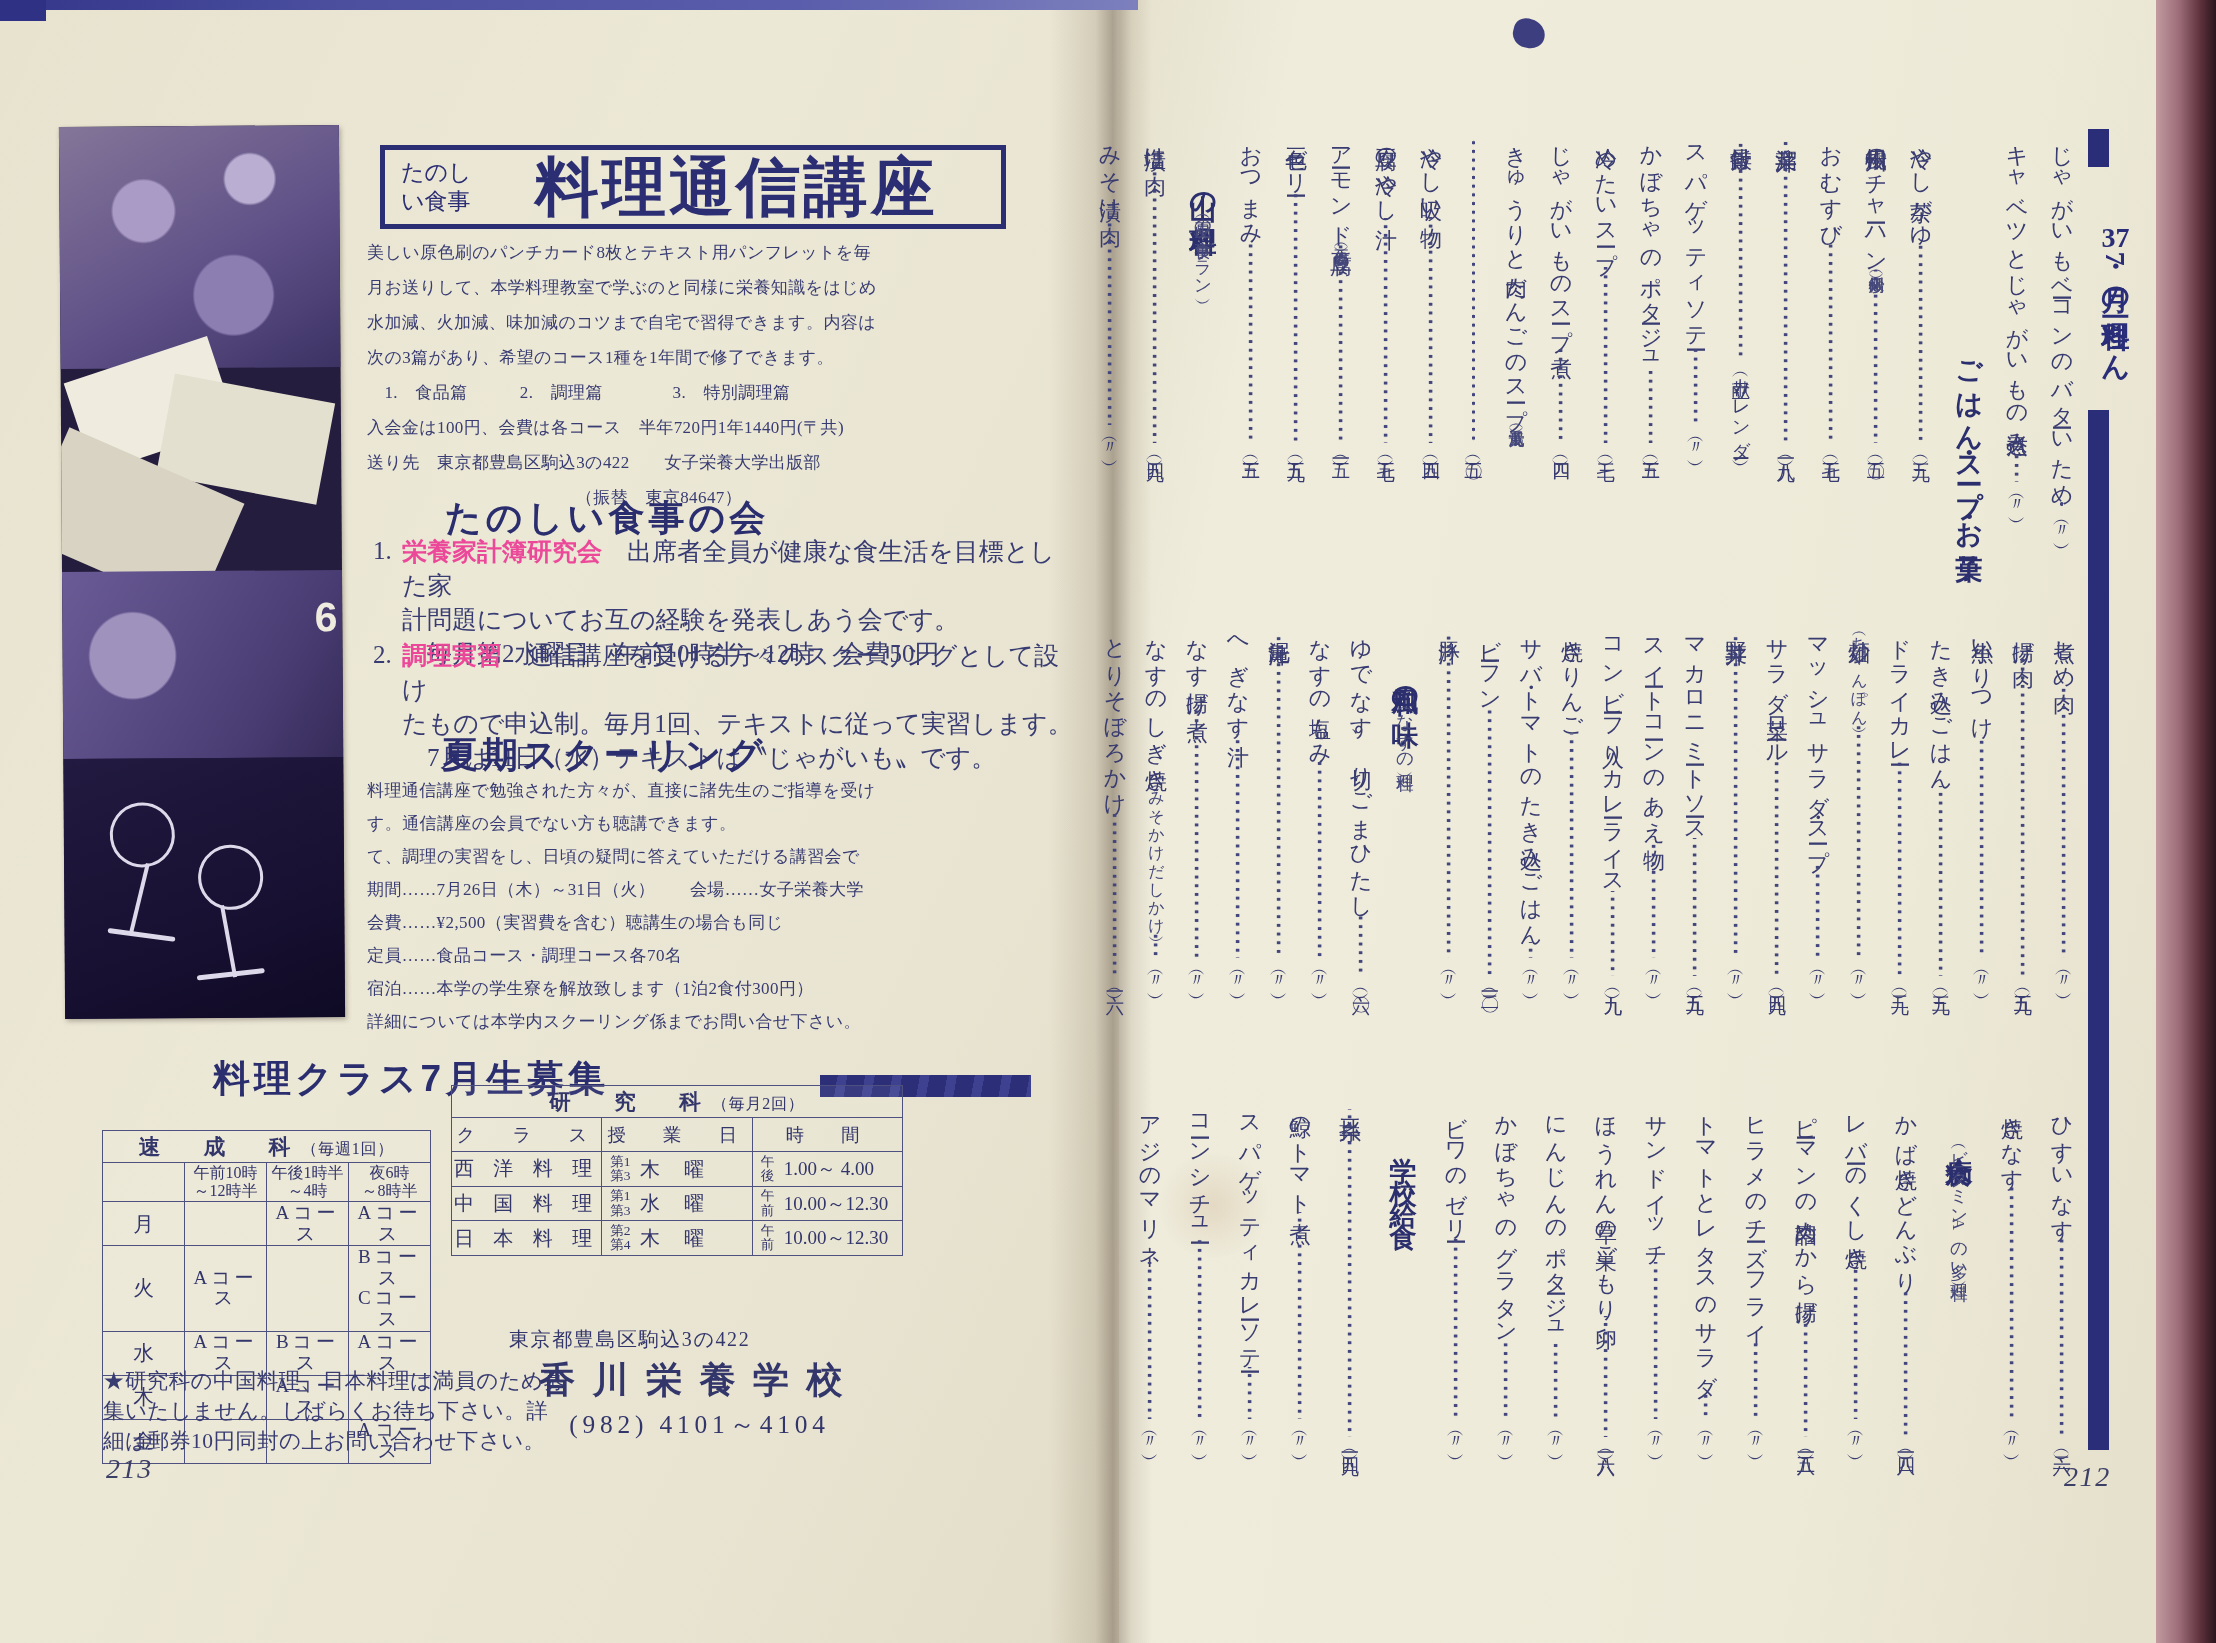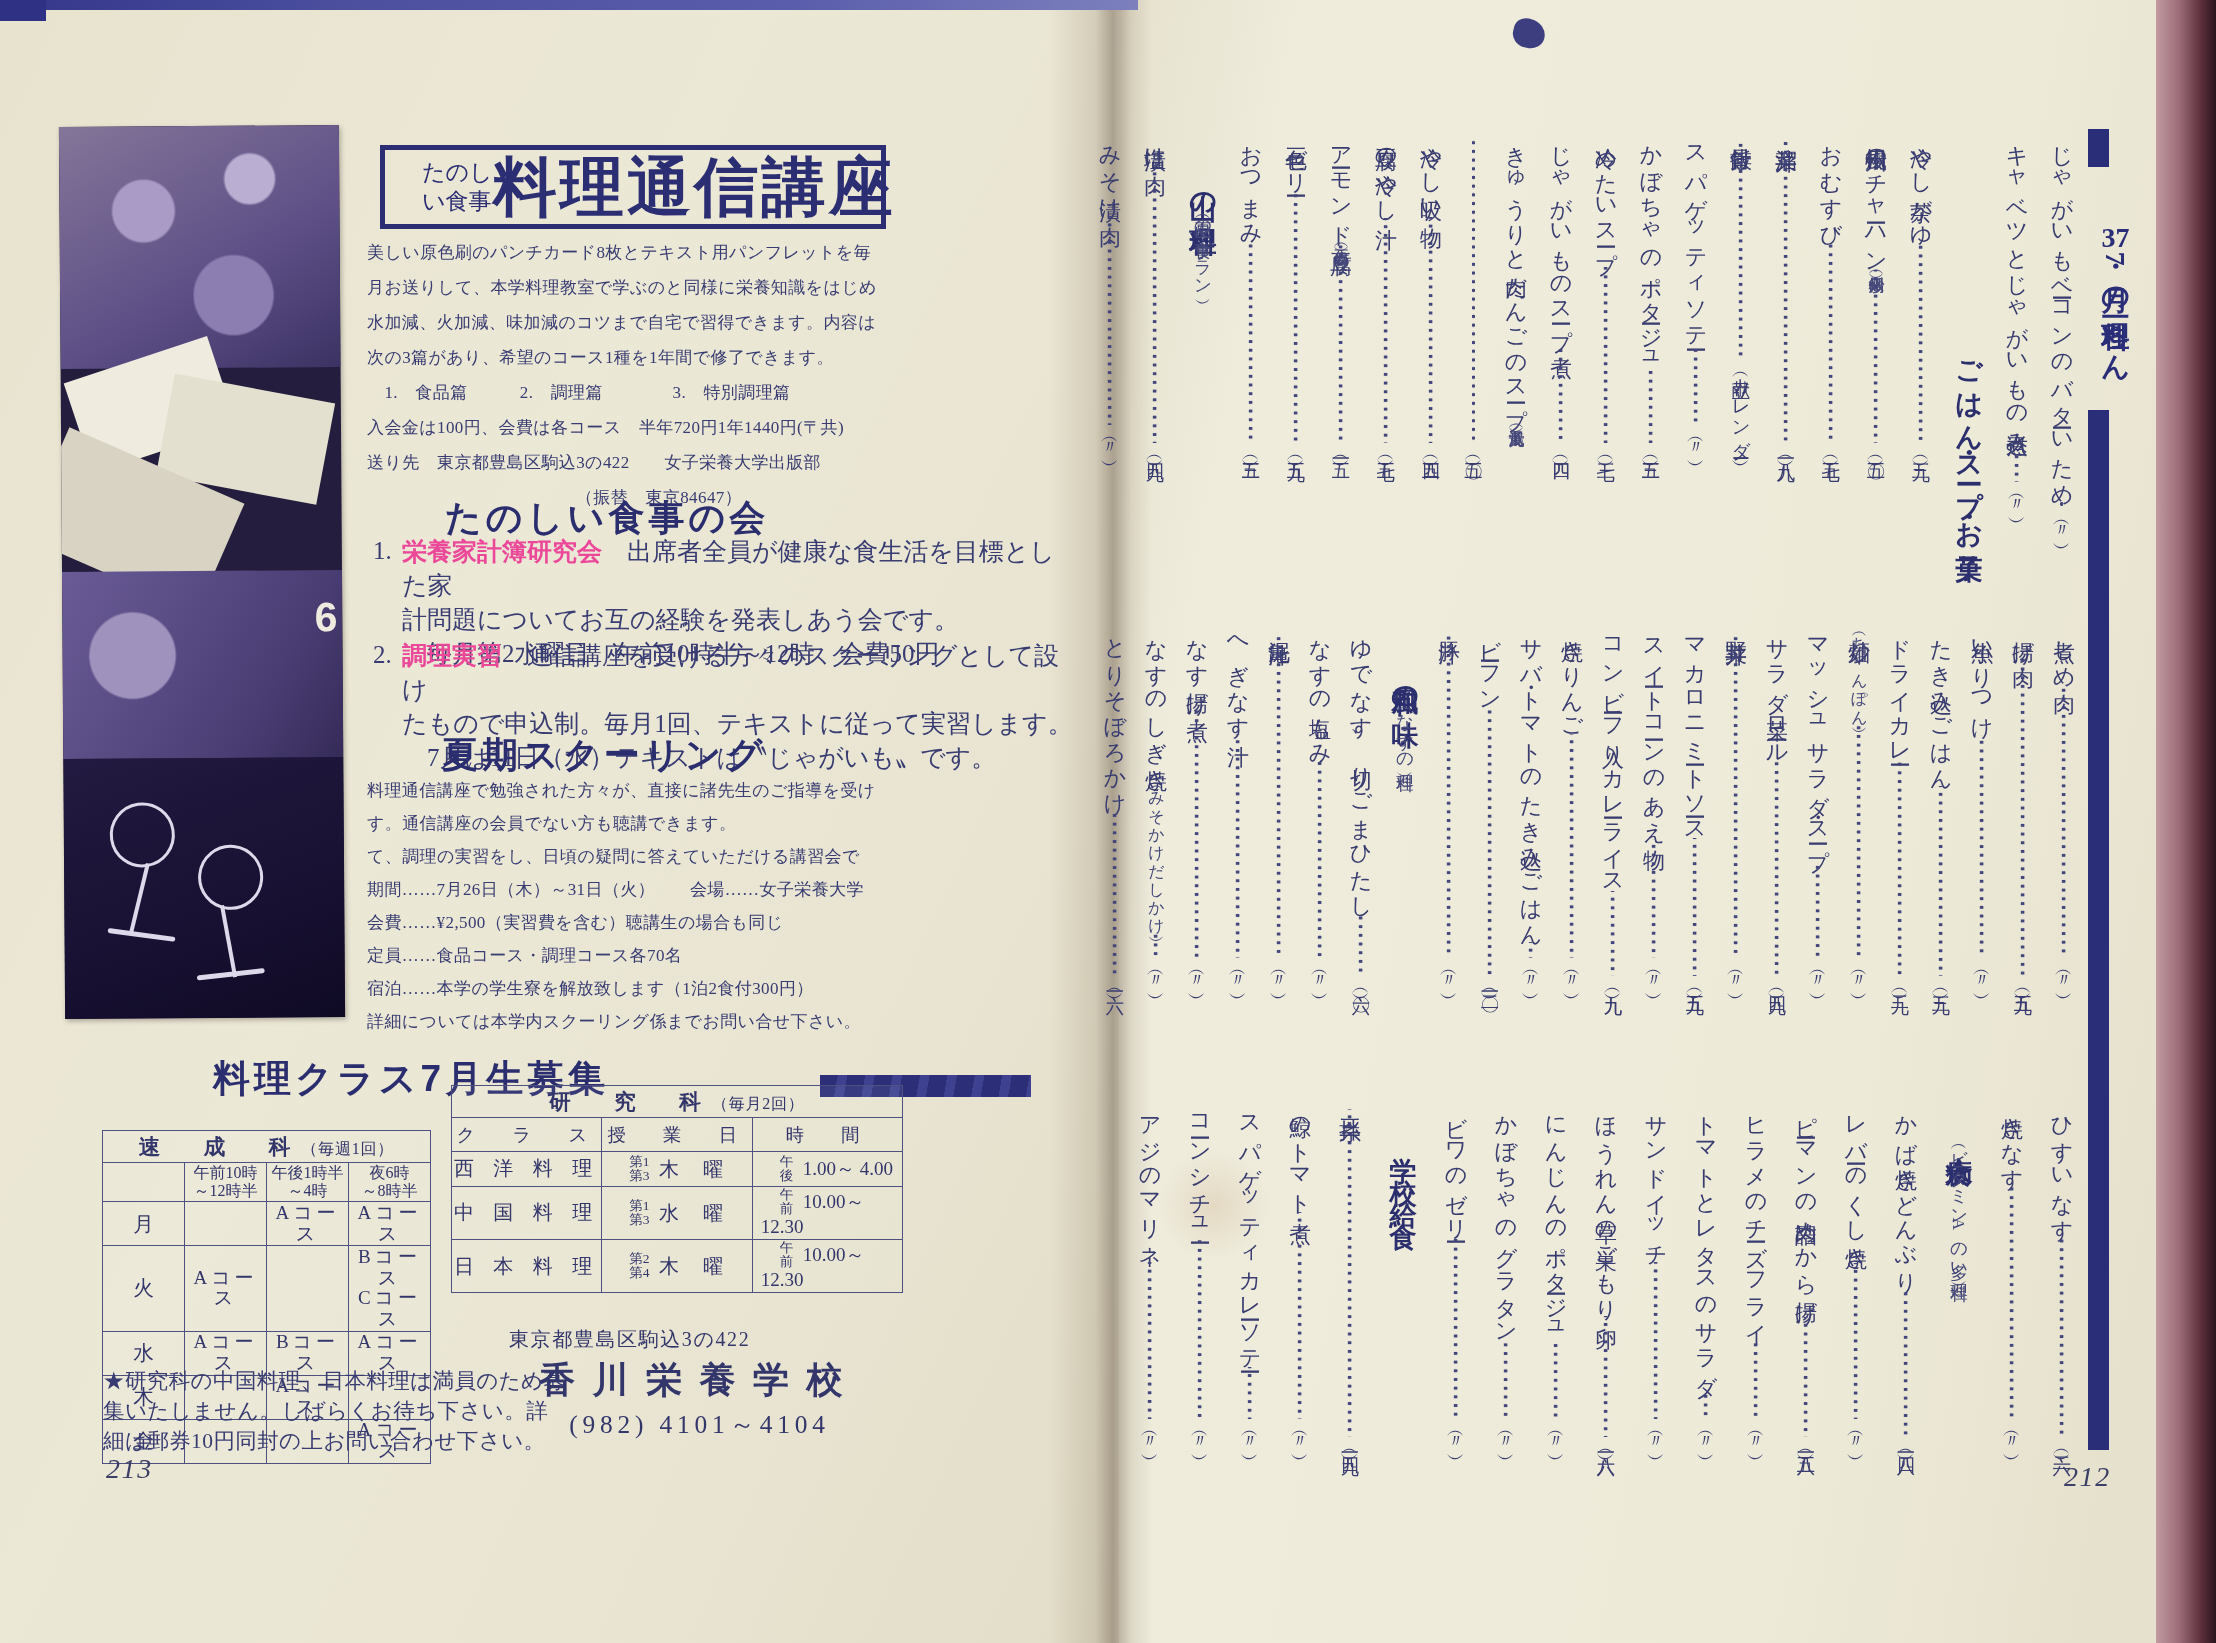--- a/index.html
+++ b/index.html
@@ -42,22 +42,22 @@
   .collage .g1{left:46px;top:676px;transform:rotate(-8deg);}
   .collage .g2{left:134px;top:719px;transform:rotate(6deg);}
   .collage .stem{position:absolute;width:4px;height:73px;background:#ded9ea;}
   .collage .s1{left:73px;top:736px;transform:rotate(14deg);}
   .collage .s2{left:162px;top:779px;transform:rotate(-10deg);}
   .collage .base{position:absolute;width:68px;height:4.8px;background:#ded9ea;border-radius:2.4px;}
   .collage .b1{left:43px;top:806px;transform:rotate(8deg);}
   .collage .b2{left:132px;top:846px;transform:rotate(-6deg);}
   
   .sans{font-family:"Liberation Sans","DejaVu Sans",sans-serif;}
-  .adbox{position:absolute;left:380px;top:145px;width:506px;height:84px;border:5.6px solid #2c2e74;
-    display:flex;align-items:center;box-sizing:border-box;padding-left:21px;}
+  .adbox{position:absolute;left:380px;top:145px;width:626px;height:84px;border:5.6px solid #2c2e74;
+    display:flex;align-items:center;box-sizing:border-box;}
   .adtag{margin-left:16px;font-size:23px;line-height:29px;color:#2c2e74;white-space:nowrap;}
   .adtitle{flex:1;text-align:center;font-size:64px;font-weight:bold;color:#2c2e74;letter-spacing:3.2px;white-space:nowrap;}
   .block{position:absolute;font-size:17px;line-height:35px;letter-spacing:0.4px;color:#383c72;white-space:pre;}
   .intro{left:367px;top:235px;width:652px;}
   .h-lg{position:absolute;font-size:36px;font-weight:bold;color:#2b2e6e;letter-spacing:4px;white-space:nowrap;}
   .clubitem{position:absolute;width:660px;font-size:25px;line-height:34px;color:#383c72;}
   .clubitem .no{position:absolute;left:-29px;top:0;}
   .clubitem .lbl{font-weight:bold;color:#ec4899;}
   .clubitem .cont div{white-space:pre;}
   .summer{left:367px;top:774px;width:660px;line-height:33px;}
@@ -69,21 +69,21 @@
   .tbl .ttl{font-size:21.5px;letter-spacing:11px;font-weight:bold;height:27px;}
   .tbl .ttl .note{font-size:16px;letter-spacing:0.8px;font-weight:normal;}
   #tbl-sokusei{left:102px;top:1130px;width:329px;}
   #tbl-sokusei .colh{font-size:16px;line-height:17.5px;height:37px;}
   #tbl-sokusei .day{width:41px;font-size:20.7px;}
   #tbl-sokusei .cell{font-size:19px;letter-spacing:4px;height:35px;line-height:20.7px;}
   #tbl-kenkyu{left:451px;top:1085px;width:452px;}
   #tbl-kenkyu .colh{font-size:18.3px;letter-spacing:9.5px;height:32px;}
   #tbl-kenkyu .cls{font-size:20px;letter-spacing:7.2px;height:32px;}
   #tbl-kenkyu .sched,#tbl-kenkyu .time{text-align:left;padding-left:8px;}
-  .stk{display:inline-flex;flex-direction:column;font-size:13.5px;line-height:14.3px;margin-right:9.5px;vertical-align:middle;margin-left:19px;}
+  .stk{display:inline-flex;flex-direction:column;font-size:13.5px;line-height:14.3px;margin-right:9.5px;vertical-align:middle;}
   .dn{font-size:20px;letter-spacing:9.5px;vertical-align:middle;}
   .tm{font-size:19px;vertical-align:middle;margin-top:31px;}
   .footnote{left:103px;top:1366px;width:342px;font-size:21.5px;line-height:30px;}
   .school{position:absolute;left:477px;top:1326px;width:445px;text-align:center;color:#33366b;}
   .school .addr{font-size:20px;letter-spacing:1.6px;text-align:left;padding-left:32px;}
   .school .name{font-size:36px;font-weight:bold;letter-spacing:17.5px;margin-top:3.2px;white-space:nowrap;}
   .school .tel{font-size:25.4px;letter-spacing:4.8px;margin-top:3.2px;}
   .pagenum{position:absolute;font-style:italic;font-size:28px;color:#3c3f66;letter-spacing:1.6px;}
   
   .bar{position:absolute;width:20.7px;background:#2a2d78;}

